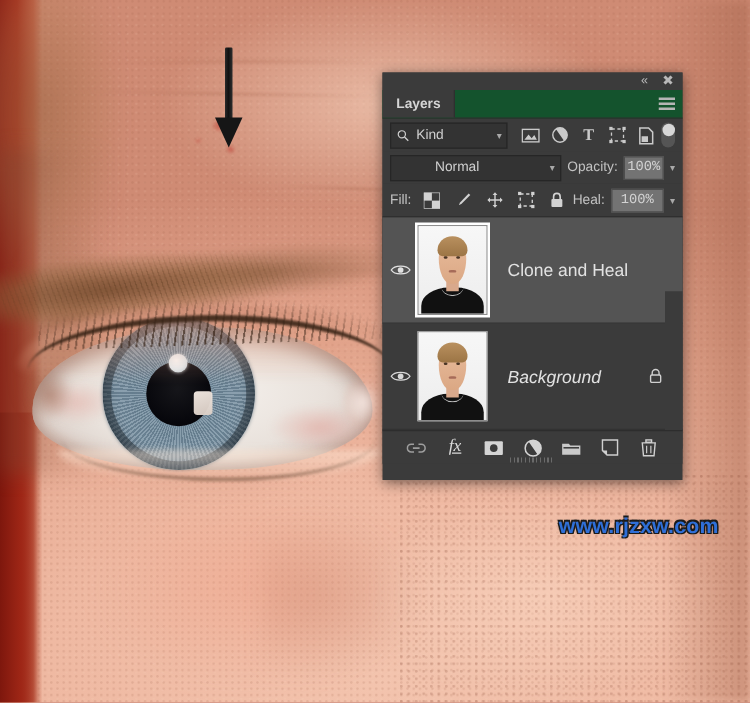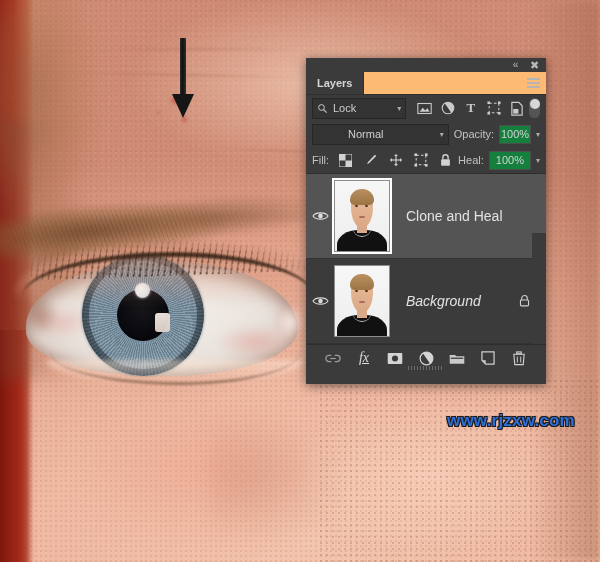--- a/index.html
+++ b/index.html
@@ -253,21 +253,21 @@
   }
   .panel-topbar .ctl{
     position:absolute; top:1px; width:13px; height:12px;
     display:flex; align-items:center; justify-content:center;
     color:#b9b9b9; font-size:10px; line-height:1;
   }
   .panel-topbar .collapse{ right:24px; }
   .panel-topbar .close{ right:5px; font-size:11px; }
 
   .tab-bar{
-    height:22px; background:#fdba74; display:flex; align-items:stretch;
+    height:22px; background:#14532d; display:flex; align-items:stretch;
     position:relative; border-bottom:1px solid #2f2f2f;
   }
   .tab{
     padding:0 11px; display:flex; align-items:center;
     background:#3b3b3b; color:#d6d6d6; font-size:11px; font-weight:bold;
     border-right:1px solid #2f2f2f;
   }
   .hamburger{
     position:absolute; right:6px; top:6px; width:13px; height:10px;
     display:flex; flex-direction:column; justify-content:space-between;
@@ -291,22 +291,22 @@
   }
   .toggle-pill::after{
     content:""; position:absolute; left:1px; top:1px; width:10px; height:10px;
     border-radius:50%; background:#d7d7d7;
   }
 
   .row-blend{ background:#3b3b3b; }
   .blend-combo{ width:135px;padding-left:35px; }
   .lbl{ color:#c2c2c2; font-size:11px; white-space:nowrap; }
   .numbox{
-    width:42px; height:17px; background:#15803d; border:1px solid #4d4d4d;
-    display:flex; align-items:center; justify-content:center; color:#d2d2d2; font-size:11px;
+    width:42px; height:17px; background:#737373; border:1px solid #4d4d4d;
+    display:flex; align-items:center; justify-content:center; color:#d2d2d2; font-size:11px;font-family:Liberation Mono, monospace;
   }
   .numcaret{ color:#a9a9a9; font-size:8px; }
 
   .row-lock{ background:#3b3b3b; border-bottom:1px solid #2d2d2d; }
   .lock-icons{ display:flex; align-items:center; gap:10px; margin-left:4px; }
 
   .layer-list{ background:#3b3b3b; }
   .layer-row{
     height:84px; display:flex; align-items:center; position:relative;
     border-bottom:1px solid #323232;
@@ -464,21 +464,21 @@
         <i></i>
       </div>
   </div>
 
   <div class="row row-kind">
     <div class="combo kind-combo">
       <svg width="11" height="11" viewBox="0 0 16 16">
         <circle cx="6.5" cy="6.5" r="4.2" fill="none" stroke="#cfcfcf" stroke-width="1.4"></circle>
         <line x1="9.6" y1="9.6" x2="14" y2="14" stroke="#cfcfcf" stroke-width="1.6"></line>
       </svg>
-      <span>Lock</span>
+      <span>Kind</span>
       <span class="caret">▾</span>
     </div>
 
     <div class="filter-icons">
       <span class="ficon">
         <svg width="15" height="13" viewBox="0 0 18 15">
           <rect x="1" y="1.5" width="16" height="12" fill="none" stroke="#cacaca" stroke-width="1.3"></rect>
           <path d="M3 11.5 L7 6.5 L10 10 L12.5 7 L15 11.5 Z" fill="#cacaca"></path>
         </svg>
       </span>

